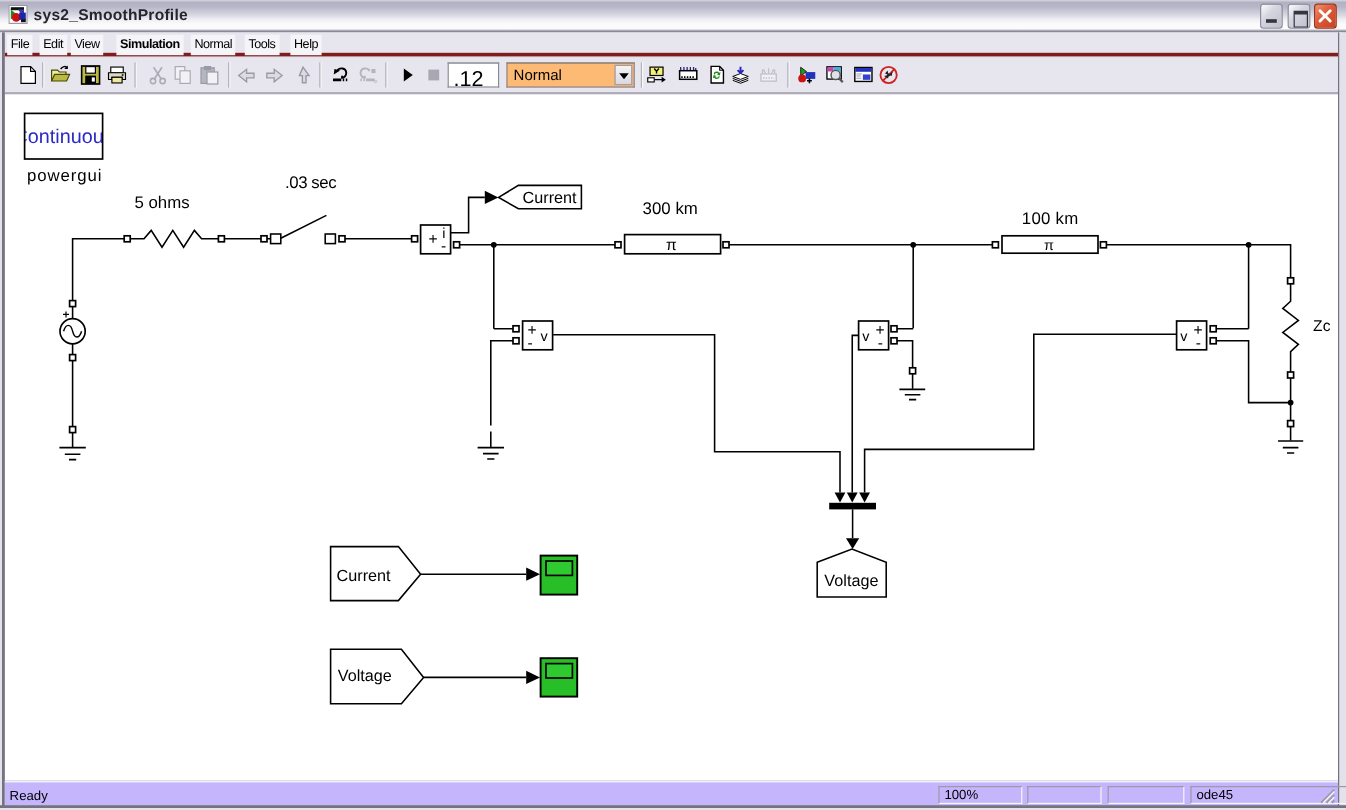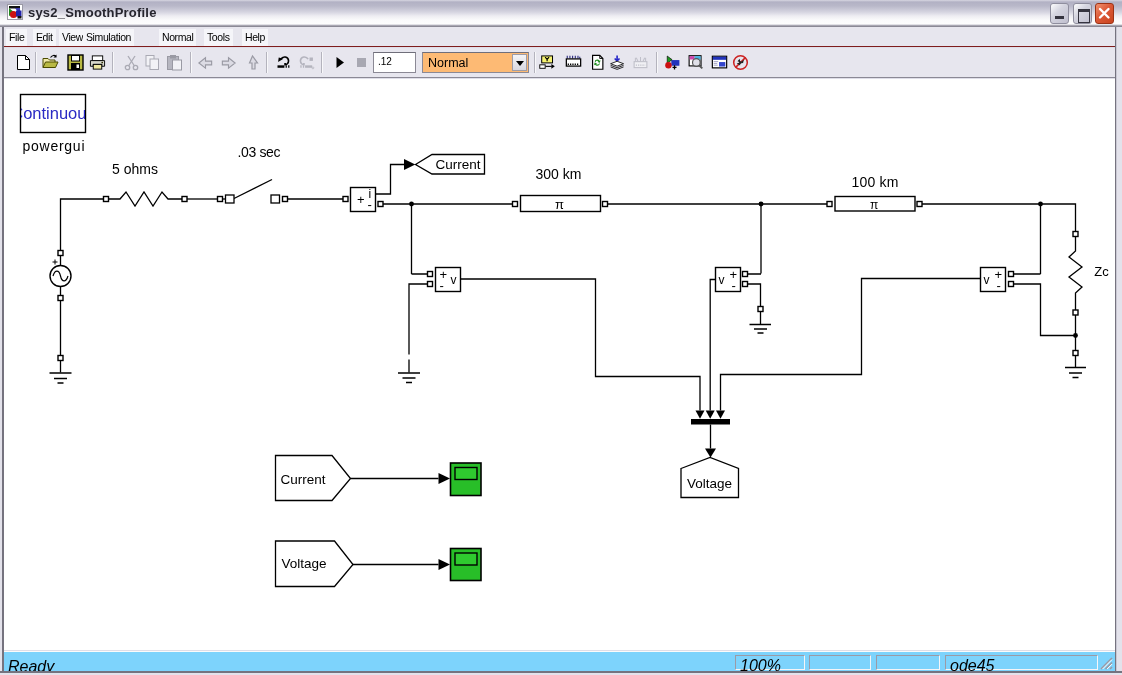--- a/index.html
+++ b/index.html
@@ -13,40 +13,40 @@
 }
 #title .txt { position:absolute; left:28px; top:5px; font-size:13px; font-weight:bold; color:#26252e; letter-spacing:0.2px;}
 #ticon { position:absolute; left:7px; top:4px; width:17px; height:17px; }
 .tbtn { position:absolute; top:3px; width:19px; height:21px; border-radius:3px; }
 #bmin,#bmax { background:linear-gradient(135deg,#fdfdfe 0%,#d5d5e0 40%,#c0bfce 100%); border:1px solid #8f8e9e; }
 #bmin { left:1050px; } #bmax { left:1073px; }
 #bclose { left:1095px; background:linear-gradient(135deg,#f0926f 0%,#dd5937 45%,#c8441f 100%); border:1px solid #9c3215; }
 #bmin:after { content:""; position:absolute; left:4px; bottom:4px; width:9px; height:3.5px; background:#35343f; }
 #bmax:after { content:""; position:absolute; left:3.5px; top:4.5px; width:10.5px; height:10.5px; border:1.8px solid #35343f; border-top-width:3px; background:transparent; }
 
-#menu { position:absolute; left:4px; top:27px; width:1114px; height:20px; background:#e7e6ee; border-bottom:1px solid #7f1d1d; }
+#menu { position:absolute; left:4px; top:27px; width:1114px; height:20px; background:#e7e6ee; border-bottom:3px solid #7f1d1d; }
 #menu span { position:absolute; top:2px; padding:2px 3px 3px; font-size:10.5px; letter-spacing:-0.4px; color:#000; background:#f5f5f9; }
 
 #tool { position:absolute; left:4px; top:48px; width:1114px; height:30px; background:#e7e6ee; border-bottom:1px solid #8b8995; }
 .sep { position:absolute; top:4px; width:2px; height:21px; border-left:1px solid #b4b3bd; border-right:1px solid #f8f8fa; }
 .ticon { position:absolute; top:6px; width:17px; height:17px; }
-#f12 { position:absolute; left:369px; top:4px; width:43px; height:21px; background:#fff; border:1px solid #8b8995; border-top-color:#6f6e7a; font-size:10px; padding:3px 0 0 4px; color:#000;}
+#f12 { position:absolute; left:369px; top:4px; width:43px; height:21px; background:#fff; border:1px solid #8b8995; border-top-color:#6f6e7a; font-size:18px; padding:3px 0 0 4px; color:#000;}
 #fnorm { position:absolute; left:418px; top:4px; width:107px; height:21px; background:#fdba74; border:1px solid #8b8995; border-top-color:#6f6e7a; font-size:12.5px; padding:3px 0 0 5px; color:#000;}
 #fnorm .db { position:absolute; right:1px; top:1px; width:15px; height:17px; background:linear-gradient(#f4f4f6,#d9d8e0); border:1px solid #9d9ca8; }
 #fnorm .db:after { content:""; position:absolute; left:3px; top:6px; border:4px solid transparent; border-top:5px solid #000; }
 
 #canvas { position:absolute; left:4px; top:79px; width:1111px; height:571px; background:#fff; }
 #csvg { position:absolute; left:0px; top:0px; }
 
 #bleft { position:absolute; left:0; top:27px; width:4px; height:648px; background:linear-gradient(to right,#e3e2eb 0 2px,#75737f 2px 4px); }
 #bright { position:absolute; left:1115px; top:27px; width:7px; height:648px; background:linear-gradient(to right,#75737f 0 1px,#c9c8d3 1px 2px,#e3e2eb 2px 7px); }
 
-#status { position:absolute; left:4px; top:651px; width:1111px; height:20px; background:#7dd3fc; border-top:1px solid #fbfbfb; font-size:16px; color:#000;font-style:italic; }
+#status { position:absolute; left:4px; top:651px; width:1111px; height:20px; background:#c4b5fd; border-top:1px solid #fbfbfb; font-size:11px; color:#000; }
 #status .ready { position:absolute; left:4px; top:6px; }
-.spanel { position:absolute; top:3px; height:15px; border:1px solid #9b9aa6; border-bottom-color:#f5f5f8; border-right-color:#f5f5f8; padding:1px 0 0 4px; }
+.spanel { position:absolute; top:3px; height:15px; border:1px solid #9b9aa6; border-bottom-color:#f5f5f8; border-right-color:#f5f5f8; padding:1px 0 0 4px;margin-left:47px; }
 #bbot { position:absolute; left:0; top:671px; width:1122px; height:4px; background:linear-gradient(to bottom,#75737f 0 2px,#e3e2eb 2px 4px); }
 </style>
 </head>
 <body>
 <div id="win">
   <div id="title">
     <svg id="ticon" viewBox="0 0 17 17">
       <rect x="0.5" y="0.5" width="15" height="15" fill="#fff" stroke="#9a99a5" stroke-width="1"></rect>
       <rect x="2" y="2" width="11" height="2.5" fill="#111"></rect>
       <path d="M2 4 L8 9 L2 12 Z" fill="#1d8b1d"></path>
@@ -61,21 +61,21 @@
     <div class="tbtn" id="bclose">
       <svg width="17" height="19" viewBox="0 0 17 19">
           <path d="M4 5 L12.5 13.5 M12.5 5 L4 13.5" stroke="#fff" stroke-width="2.4" stroke-linecap="round"></path>
         </svg>
     </div>
   </div>
   <div id="menu">
     <span style="left:2px;">File</span>
     <span style="left:29px;">Edit</span>
     <span style="left:55px;">View</span>
-    <span style="left:79px;">Simulation</span>
+    <span style="left:93px;font-weight:bold;">Simulation</span>
     <span style="left:155px;">Normal</span>
     <span style="left:200px;">Tools</span>
     <span style="left:238px;">Help</span>
   </div>
   <div id="tool">
     <svg class="ticon" style="left:11px;" viewBox="0 0 17 17">
         <path d="M2.5 1.5 h8 l4 4 v10 h-12 Z" fill="#fff" stroke="#000"></path>
         <path d="M10.5 1.5 v4 h4" fill="none" stroke="#000"></path>
       </svg>
     <svg class="ticon" style="left:38px;" viewBox="0 0 17 17">

